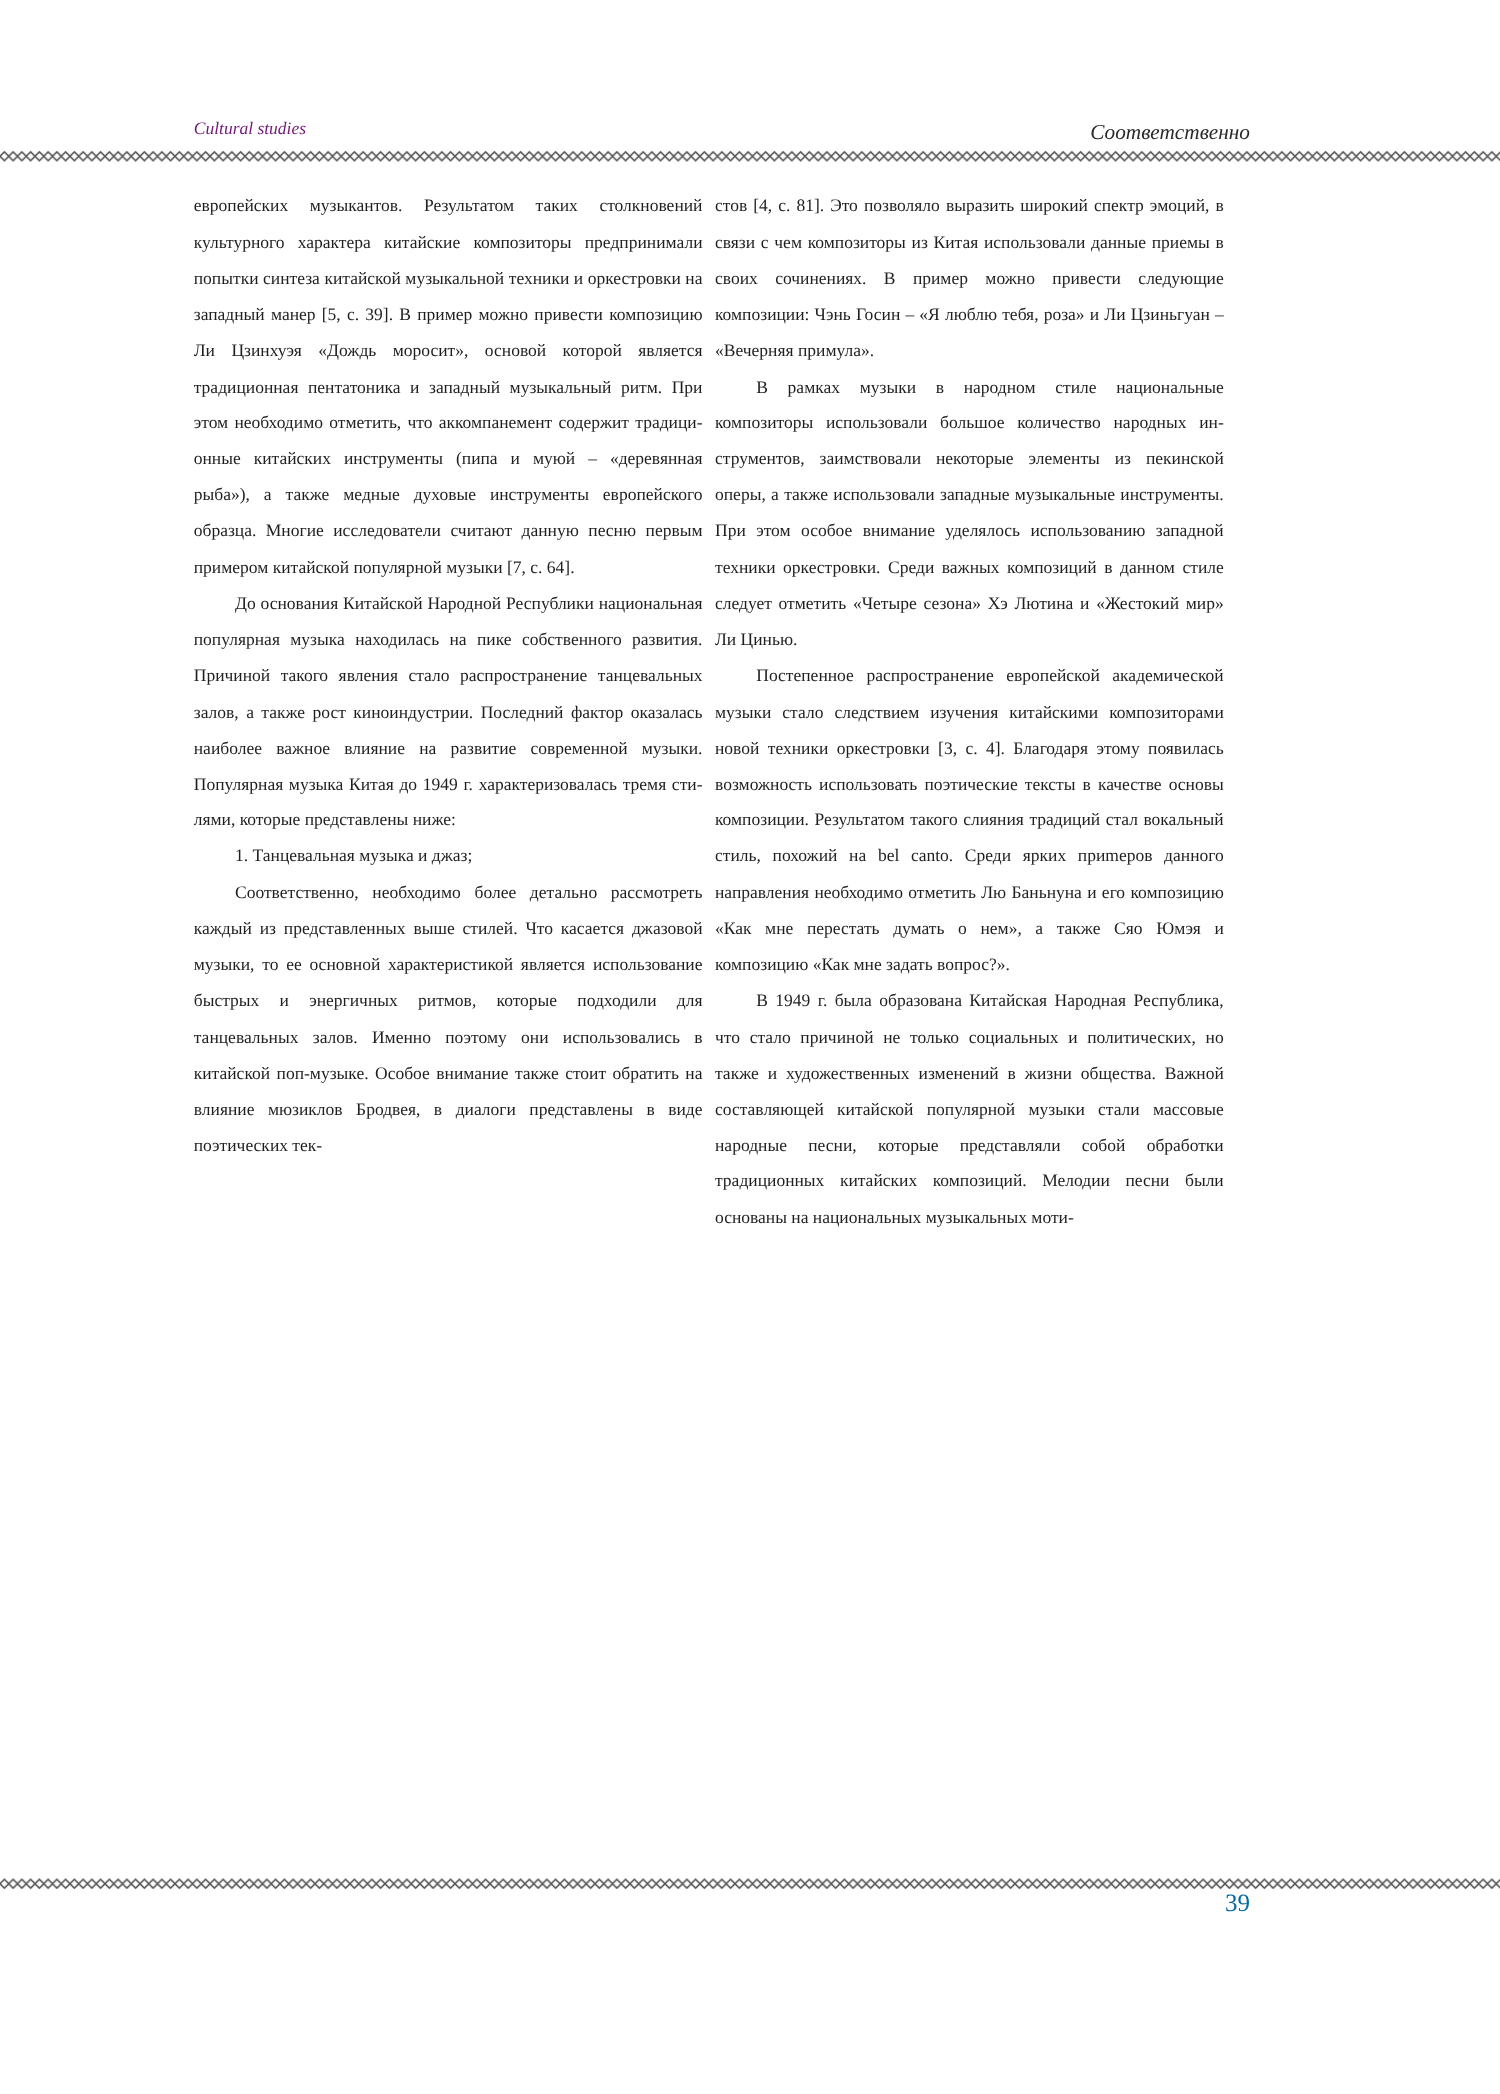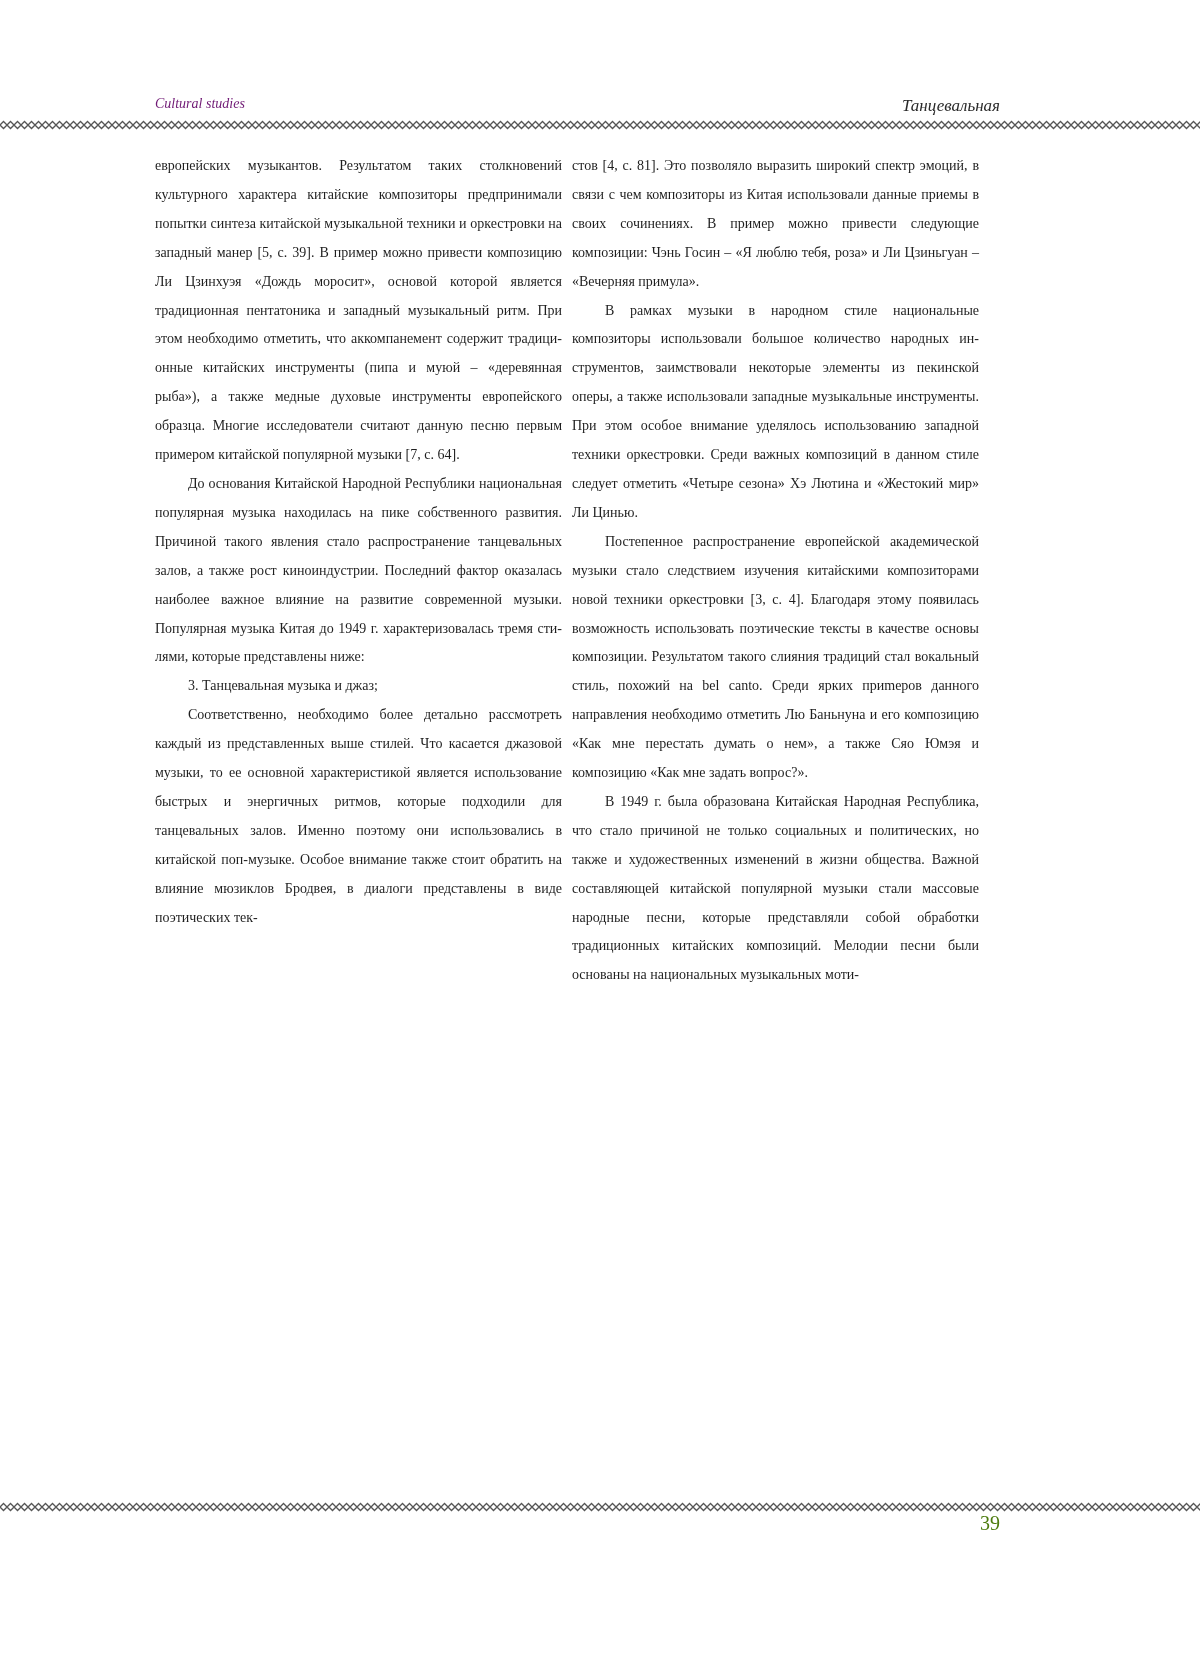--- a/index.html
+++ b/index.html
@@ -8,41 +8,41 @@
   .header-right { position: absolute; right: 200px; top: 96px; font-family: "Liberation Serif", serif; font-style: italic; font-size: 17px; color: #2a2a2a; }
   .chain { position: absolute; left: 0; width: 1200px; height: 10px; }
   .chain-top { top: 120px; }
   .chain-bottom { top: 1502px; }
   .col { position: absolute; top: 152px; width: 407px; font-family: "Liberation Serif", serif; font-size: 14px; line-height: 28.9px; text-align: justify; hyphens: manual; color: #1f1f1f; }
   .col-left { left: 155px; }
   .col-right { left: 572px; }
   .col p { margin: 0; text-indent: 33px; }
   .col p.noindent { text-indent: 0; }
   .col p.item { text-indent: 33px; }
-  .page-number { position: absolute; right: 200px; top: 1512px; font-family: "Liberation Serif", serif; font-size: 20px; color: #4d7c0f; }
+  .page-number { position: absolute; right: 200px; top: 1512px; font-family: "Liberation Serif", serif; font-size: 20px; color: #0369a1; }
 </style>
 </head>
 <body>
 
 <div class="header-left">Cultural studies</div>
-<div class="header-right">Танцевальная</div>
+<div class="header-right">Соответственно</div>
 
 <svg class="chain chain-top" viewBox="0 0 1200 10" preserveAspectRatio="none">
   <defs>
     <pattern id="chainPat" x="0" y="0" width="7" height="10" patternUnits="userSpaceOnUse">
       <path d="M0 5 L3.5 1.5 L7 5 L3.5 8.5 Z" fill="none" stroke="#555" stroke-width="1.3"></path>
     </pattern>
   </defs>
   <rect x="0" y="0" width="1200" height="10" fill="url(#chainPat)"></rect>
 </svg>
 
 <div class="col col-left">
   <p class="noindent">европейских музыкантов. Результатом таких столкновений культурного ха­рактера китайские композиторы пред­принимали попытки синтеза китайской музыкальной техники и оркестровки на западный манер [5, с. 39]. В при­мер можно привести композицию Ли Цзинхуэя «Дождь моросит», основой которой является традиционная пен­татоника и западный музыкальный ритм. При этом необходимо отметить, что аккомпанемент содержит традици­онные китайских инструменты (пипа и муюй – «деревянная рыба»), а также медные духовые инструменты евро­пейского образца. Многие исследова­тели считают данную песню первым примером китайской популярной му­зыки [7, с. 64].</p>
   <p>До основания Китайской Народной Республики национальная популярная музыка находилась на пике собственно­го развития. Причиной такого явления стало распространение танцевальных залов, а также рост киноиндустрии. Последний фактор оказалась наиболее важное влияние на развитие современ­ной музыки. Популярная музыка Китая до 1949 г. характеризовалась тремя сти­лями, которые представлены ниже:</p>
-  <p class="item">3. Танцевальная музыка и джаз;</p>
+  <p class="item">1. Танцевальная музыка и джаз;</p>
   <p>Соответственно, необходимо более детально рассмотреть каждый из пред­ставленных выше стилей. Что касает­ся джазовой музыки, то ее основной характеристикой является использо­вание быстрых и энергичных ритмов, которые подходили для танцевальных залов. Именно поэтому они использо­вались в китайской поп-музыке. Осо­бое внимание также стоит обратить на влияние мюзиклов Бродвея, в диалоги представлены в виде поэтических тек-</p>
 </div>
 
 <div class="col col-right">
   <p class="noindent">стов [4, с. 81]. Это позволяло выразить широкий спектр эмоций, в связи с чем композиторы из Китая использовали данные приемы в своих сочинениях. В пример можно привести следующие композиции: Чэнь Госин – «Я люблю тебя, роза» и Ли Цзиньгуан – «Вечерняя примула».</p>
   <p>В рамках музыки в народном стиле национальные композиторы использо­вали большое количество народных ин­струментов, заимствовали некоторые элементы из пекинской оперы, а также использовали западные музыкальные инструменты. При этом особое внима­ние уделялось использованию западной техники оркестровки. Среди важных композиций в данном стиле следует отметить «Четыре сезона» Хэ Лютина и «Жестокий мир» Ли Цинью.</p>
   <p>Постепенное распространение ев­ропейской академической музыки ста­ло следствием изучения китайскими композиторами новой техники орке­стровки [3, с. 4]. Благодаря этому по­явилась возможность использовать поэтические тексты в качестве основы композиции. Результатом такого сли­яния традиций стал вокальный стиль, похожий на bel canto. Среди ярких при­mеров данного направления необходи­мо отметить Лю Баньнуна и его ком­позицию «Как мне перестать думать о нем», а также Сяо Юмэя и композицию «Как мне задать вопрос?».</p>
   <p>В 1949 г. была образована Китайская Народная Республика, что стало при­чиной не только социальных и поли­тических, но также и художественных изменений в жизни общества. Важной составляющей китайской популярной музыки стали массовые народные пес­ни, которые представляли собой обра­ботки традиционных китайских компо­зиций. Мелодии песни были основаны на национальных музыкальных моти-</p>
 </div>
 

